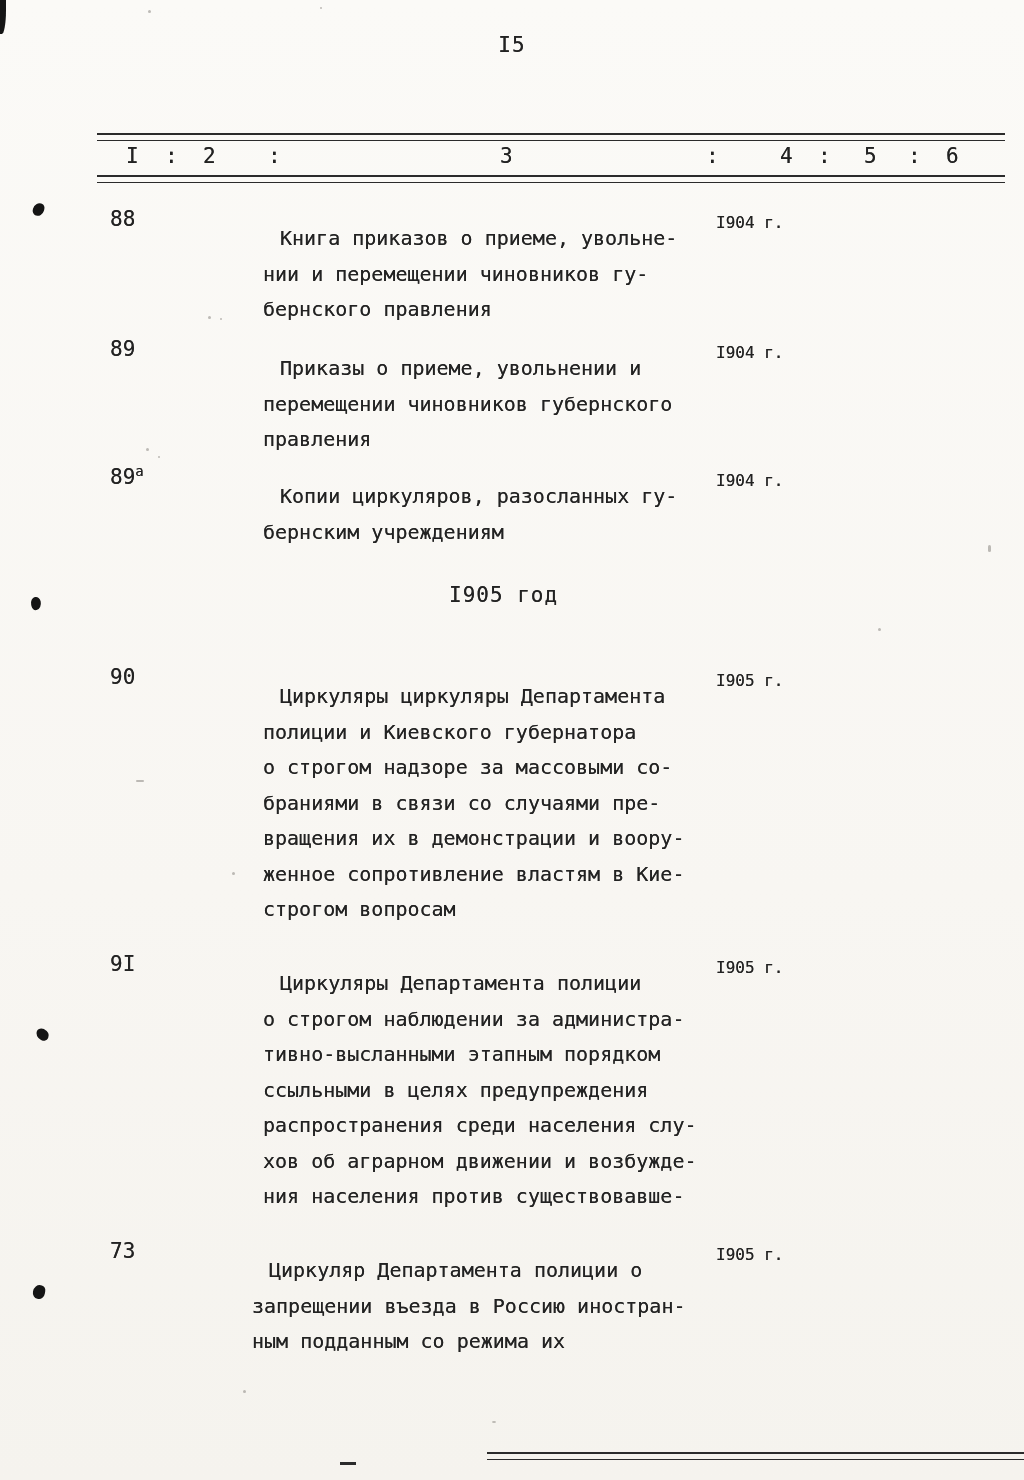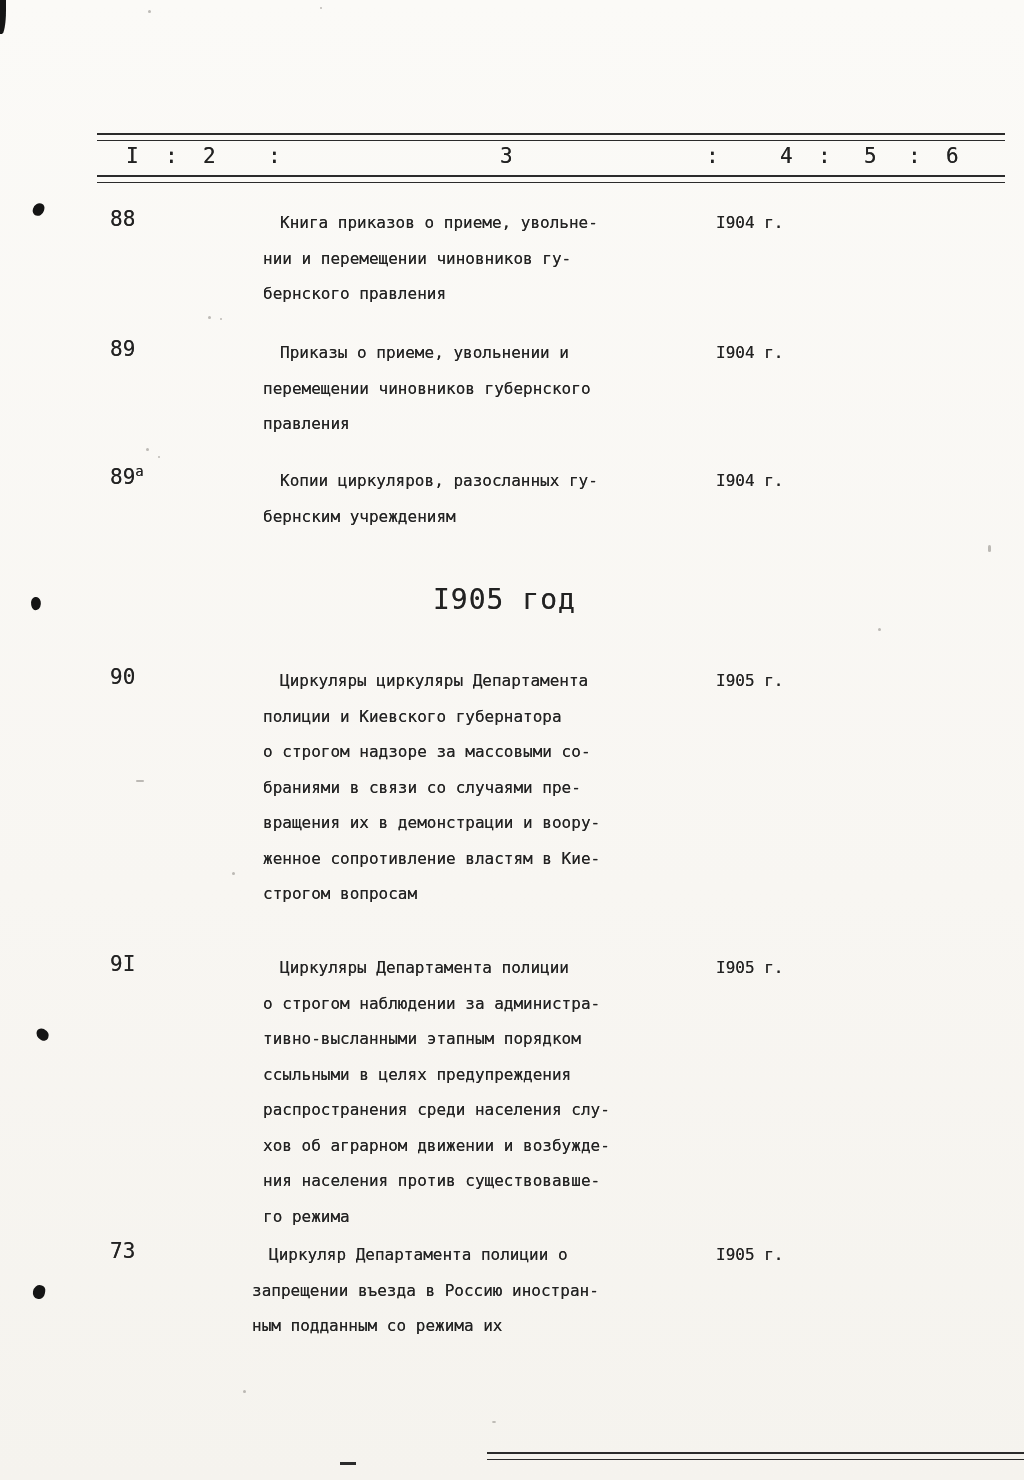--- a/index.html
+++ b/index.html
@@ -30,32 +30,32 @@
   .header-row{
     position:absolute;top:144px;left:0;width:100%;height:28px;font-size:21px;
   }
   .header-row span{position:absolute;top:0;}
   .entry{position:absolute;left:0;width:100%;}
   .entry .num{
     position:absolute;left:110px;top:0;font-size:21px;
   }
   .entry .num sup{font-size:14px;vertical-align:8px;}
   .entry .lines{
-    position:absolute;left:263px;top:0;font-size:16px;
+    position:absolute;left:263px;top:16px;font-size:20px;
   }
   .entry .lines .line{
     line-height:35.5px;white-space:pre;
   }
   .entry .lines .line:first-child{margin-left:17px;}
   .entry .date{
     position:absolute;left:716px;top:0;font-size:16px;white-space:pre;line-height:35.5px;
   }
   .entry92 .lines{left:252px;}
   .section-heading{
-    position:absolute;top:583px;left:433px;font-size:28px;letter-spacing:1px;
+    position:absolute;top:583px;left:449px;font-size:21px;letter-spacing:1px;
   }
   .ink-mark{position:absolute;background:#151515;}
   .mark1{top:203px;left:33px;width:11px;height:13px;border-radius:60% 40% 55% 45%;transform:rotate(18deg);}
   .mark2{top:597px;left:31px;width:10px;height:13px;border-radius:55% 45% 60% 40%;transform:rotate(-12deg);}
   .mark3{top:1029px;left:36px;width:13px;height:11px;border-radius:45% 55% 40% 60%;transform:rotate(25deg);}
   .mark4{top:1285px;left:33px;width:12px;height:14px;border-radius:60% 40% 50% 50%;transform:rotate(10deg);}
   .corner{top:0;left:0;width:6px;height:34px;border-radius:0 0 70% 0;}
   .noise{position:absolute;background:#8a8782;border-radius:50%;opacity:.55;}
   .n1{top:316px;left:208px;width:3px;height:3px;}
   .n2{top:318px;left:220px;width:2px;height:2px;}
@@ -86,20 +86,21 @@
   <div class="noise n4"></div>
   <div class="noise n5"></div>
   <div class="noise n6"></div>
   <div class="noise n7"></div>
   <div class="noise n8"></div>
   <div class="noise n9"></div>
   <div class="noise n10"></div>
   <div class="noise n11"></div>
   <div class="noise n12"></div>
 
+  <div class="page-number txt">I5</div>
 
   <div class="rule top"></div>
 
   <div class="header-row txt">
     <span style="left:126px">I</span>
     <span style="left:165px">:</span>
     <span style="left:203px">2</span>
     <span style="left:268px">:</span>
     <span style="left:500px">3</span>
     <span style="left:706px">:</span>
@@ -160,21 +161,20 @@
   <div class="entry txt" style="top:950px">
     <span class="num"><span>9I</span><sup></sup></span>
     <div class="lines">
       <div class="line">Циркуляры Департамента полиции</div>
       <div class="line">о строгом наблюдении за администра-</div>
       <div class="line">тивно-высланными этапным порядком</div>
       <div class="line">ссыльными в целях предупреждения</div>
       <div class="line">распространения среди населения слу-</div>
       <div class="line">хов об аграрном движении и возбужде-</div>
       <div class="line">ния населения против существовавше-</div>
-      <div class="line">го режима</div>
     </div>
     <span class="date">I905 г.</span>
   </div>
 
   <div class="entry entry92 txt" style="top:1237px">
     <span class="num"><span>73</span><sup></sup></span>
     <div class="lines">
       <div class="line">Циркуляр Департамента полиции о</div>
       <div class="line">запрещении въезда в Россию иностран-</div>
       <div class="line">ным подданным со режима их</div>

